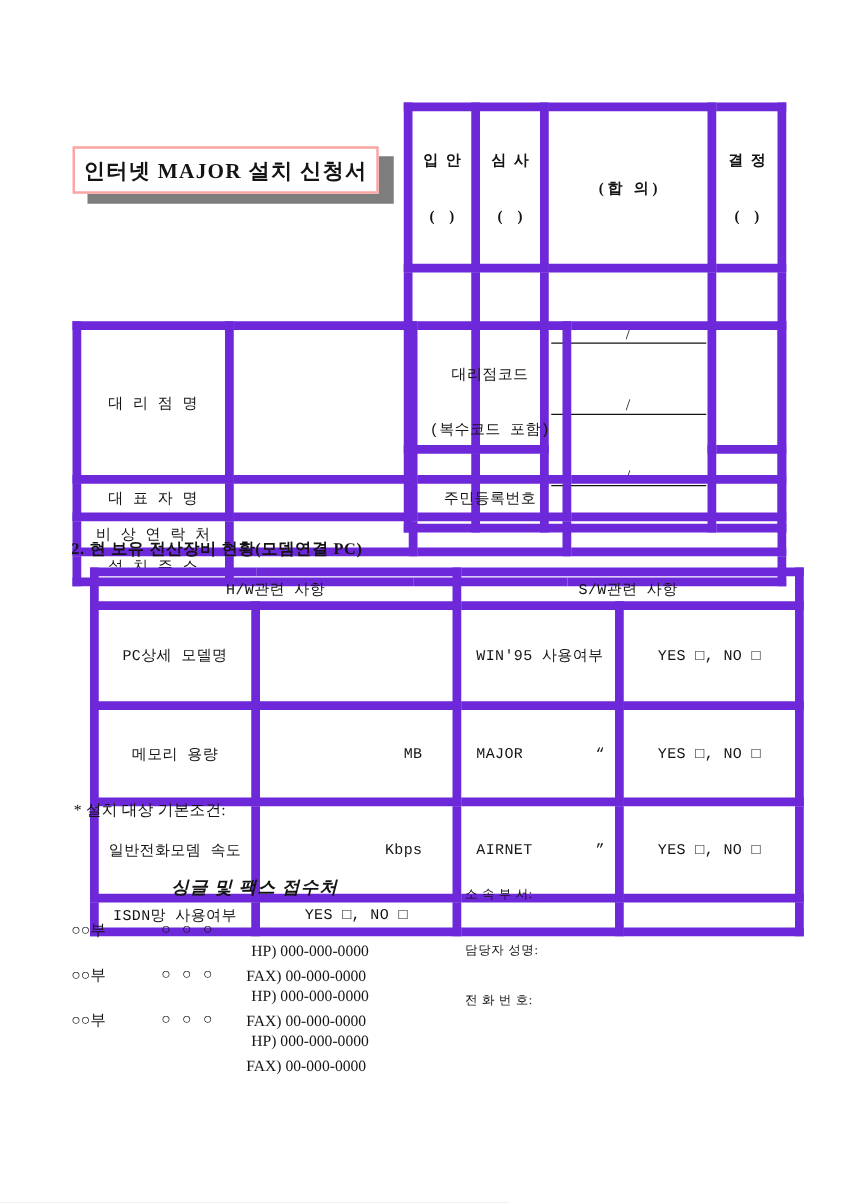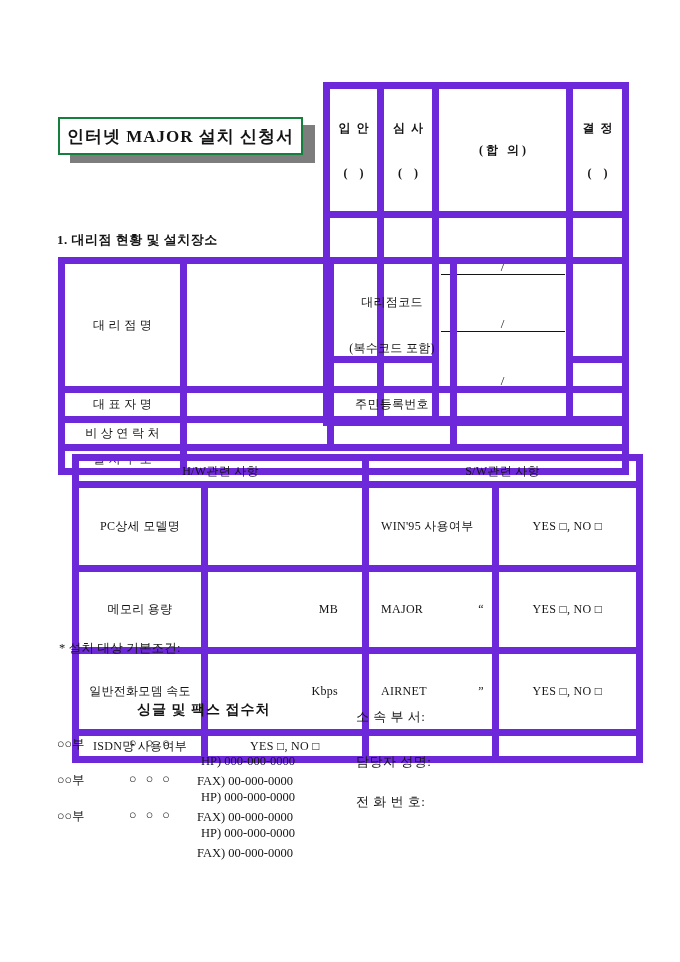--- a/index.html
+++ b/index.html
@@ -6,21 +6,21 @@
   .page{
     position:relative;width:680px;height:962px;background:#ffffff;
     font-family:"Liberation Serif","DejaVu Serif",serif;color:#141414;
     overflow:hidden;margin:0 auto;
   }
   .abs{position:absolute;}
 
   
   .title-box{
     left:58px;top:117px;width:245px;height:38px;box-sizing:border-box;
-    border:2px solid #15803d;background:#ffffff;
+    border:2px solid #fca5a5;background:#ffffff;
     box-shadow:12px 8px 0 0 #7d7d7d;
     display:flex;align-items:center;justify-content:center;
     font-size:17px;font-weight:bold;letter-spacing:1px;white-space:pre;
   }
 
   
   table{border-collapse:collapse;table-layout:fixed;}
   td{border:7px solid #6d28d9;padding:0;vertical-align:middle;
      font-size:12px;text-align:center;white-space:pre;overflow:hidden;}
   table.bordered{border:2px solid #141414;}
@@ -35,35 +35,35 @@
     width:124px;height:27px;margin:0 auto;border-bottom:1.5px solid #141414;
     display:flex;align-items:flex-end;justify-content:center;
     font-size:13px;line-height:15px;box-sizing:border-box;
   }
 
   
   .heading{font-size:13px;font-weight:bold;letter-spacing:0.5px;white-space:pre;}
   .note{font-size:12.5px;white-space:pre;letter-spacing:0.2px;}
 
   
-  .s-table td{letter-spacing:0.3px;}
+  .s-table td{letter-spacing:0.3px;font-family:Liberation Mono, monospace;}
   .two-line div{line-height:16px;}
   .num{text-align:right;padding-right:24px;}
   .sw{text-align:left;}
   .sw .inner{display:flex;justify-content:space-between;align-items:center;
              padding:0 8px 0 12px;}
 
   
-  .footer-heading{font-size:14px;font-weight:bold;letter-spacing:1px;white-space:pre;}
+  .footer-heading{font-size:14px;font-weight:bold;letter-spacing:1px;white-space:pre;font-style:italic;}
   .contact{position:absolute;left:57px;width:340px;height:38px;font-size:12.5px;}
   .contact .dept{position:absolute;left:0;top:0;white-space:pre;}
   .contact .names{position:absolute;left:72px;top:0;white-space:pre;letter-spacing:3px;}
   .contact .fax{position:absolute;left:140px;top:0;white-space:pre;margin-top:38px;}
   .contact .hp{position:absolute;left:144px;top:18px;white-space:pre;}
-  .field{position:absolute;left:356px;font-size:13px;white-space:pre;letter-spacing:0.5px;}
+  .field{position:absolute;left:372px;font-size:10px;white-space:pre;letter-spacing:0.5px;}
 </style>
 <title>인터넷 MAJOR 설치 신청서</title></head>
 <body>
 
 <div class="page">
 
   <div class="abs title-box">
     <span>인터넷 MAJOR 설치 신청서</span>
   </div>
 
@@ -101,21 +101,20 @@
       <td></td>
     </tr>
     <tr style="height:27px">
       <td></td>
       <td></td>
       <td></td>
     </tr>
   </tbody>
     </table>
 
-  <div class="abs heading" style="left:57px;top:231px">1. 대리점 현황 및 설치장소</div>
 
   <table class="abs s-table bordered" style="left:58px;top:257px">
     <colgroup>
         <col style="width:122px">
         <col style="width:147px">
         <col style="width:123px">
         <col style="width:172px">
       </colgroup>
     <tbody>
         <tr style="height:41px">
@@ -139,20 +138,21 @@
       <td></td>
       <td></td>
     </tr>
     <tr style="height:16px">
       <td>설 치 주 소</td>
       <td colspan="3"></td>
     </tr>
   </tbody>
     </table>
 
+  <div class="abs heading" style="left:57px;top:430px">2. 현 보유 전산장비 현황(모뎀연결 PC)</div>
 
   <table class="abs s-table bordered" style="left:72px;top:454px">
     <colgroup>
         <col style="width:129px">
         <col style="width:161px">
         <col style="width:130px">
         <col style="width:144px">
       </colgroup>
     <tbody>
         <tr style="height:27px">

